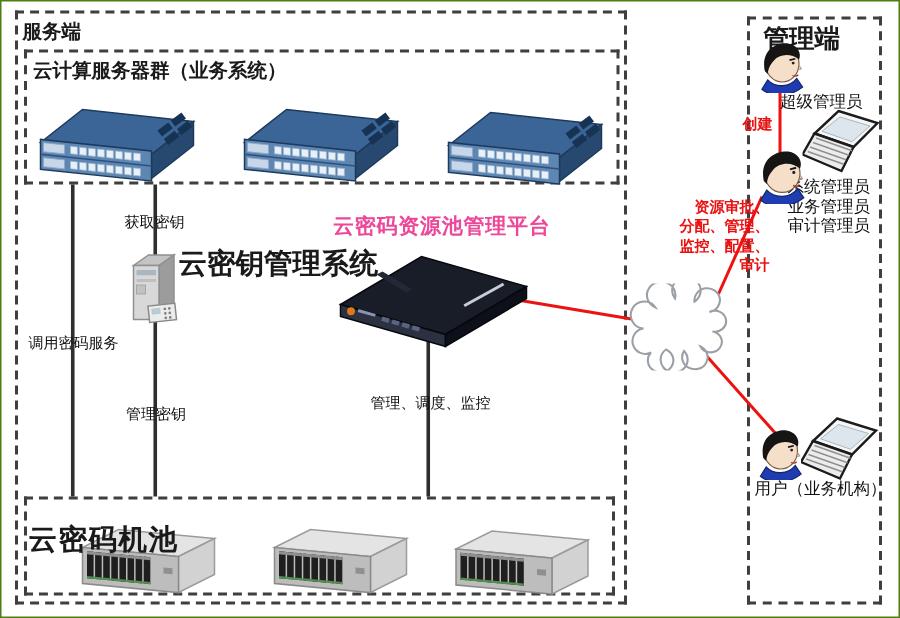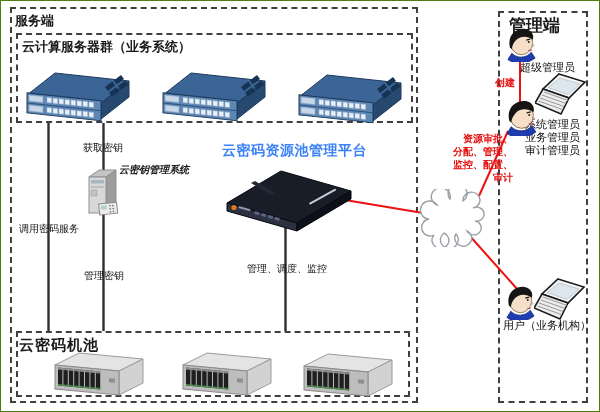--- a/index.html
+++ b/index.html
@@ -2,21 +2,21 @@
 <html><head>
 <meta charset="utf-8">
 <style>
   html,body{margin:0;padding:0;background:#fff;}
   body{font-family:"DejaVu Sans","Liberation Sans",sans-serif;}
   #stage{position:relative;width:600px;height:412px;background:#fff;border:1px solid #4d7c0f;box-sizing:border-box;overflow:hidden;}
   .dashed-box{position:absolute;border:2px dashed #3f3f3f;box-sizing:border-box;background:transparent;z-index:1;}
   .box-title{position:absolute;font-weight:bold;color:#1a1a1a;z-index:5;white-space:nowrap;}
   .lbl{position:absolute;font-size:10px;color:#111;z-index:5;white-space:nowrap;}
   .lbl-red{position:absolute;font-size:10px;color:#e81212;z-index:5;white-space:nowrap;font-weight:bold;}
-  .title-red{position:absolute;font-size:14px;font-weight:bold;color:#3b82f6;letter-spacing:0.5px;z-index:5;white-space:nowrap;}
+  .title-red{position:absolute;font-size:14px;font-weight:bold;color:#ec4899;letter-spacing:0.5px;z-index:5;white-space:nowrap;}
   .icon{position:absolute;z-index:4;}
   .person{z-index:6;}
   #conn{position:absolute;left:0;top:0;z-index:2;pointer-events:none;}
   .cloud{z-index:3;}
   .ops-block{position:absolute;z-index:5;text-align:right;font-size:10px;line-height:13px;color:#e81212;font-weight:bold;white-space:nowrap;}
   .admin-block{position:absolute;z-index:5;text-align:right;font-size:11px;line-height:13px;color:#111;white-space:nowrap;}
 </style>
 </head>
 <body>
 
@@ -203,23 +203,23 @@
     </svg>
   <svg class="icon" style="left:533px;top:277px;" width="52" height="44">
       <use href="#sym-laptop"></use>
     </svg>
   <svg class="icon person" style="left:503px;top:284px;" width="33" height="35">
       <use href="#sym-person"></use>
     </svg>
 
   <div class="box-title" style="left:14px;top:11px;font-size:13px;">服务端</div>
   <div class="box-title" style="left:21px;top:37px;font-size:13px;">云计算服务器群（业务系统）</div>
-  <div class="box-title" style="left:118px;top:162px;font-size:10px;font-style:italic;">云密钥管理系统</div>
+  <div class="box-title" style="left:118px;top:162px;font-size:19px;">云密钥管理系统</div>
   <div class="title-red" style="left:221px;top:141px;">云密码资源池管理平台</div>
-  <div class="box-title" style="left:18px;top:335px;font-size:15px;letter-spacing:1px;">云密码机池</div>
+  <div class="box-title" style="left:18px;top:346px;font-size:19px;letter-spacing:1px;">云密码机池</div>
   <div class="box-title" style="left:508px;top:13px;font-size:17px;">管理端</div>
 
   <div class="lbl" style="left:82px;top:140px;">获取密钥</div>
   <div class="lbl" style="left:18px;top:221px;">调用密码服务</div>
   <div class="lbl" style="left:83px;top:268px;">管理密钥</div>
   <div class="lbl" style="left:246px;top:261px;">管理、调度、监控</div>
 
   <div class="lbl" style="left:519px;top:59px;font-size:11px;text-align:center;">超级管理员</div>
   <div class="admin-block" style="left:515px;top:117px;width:64px;">
     <div>系统管理员</div>

